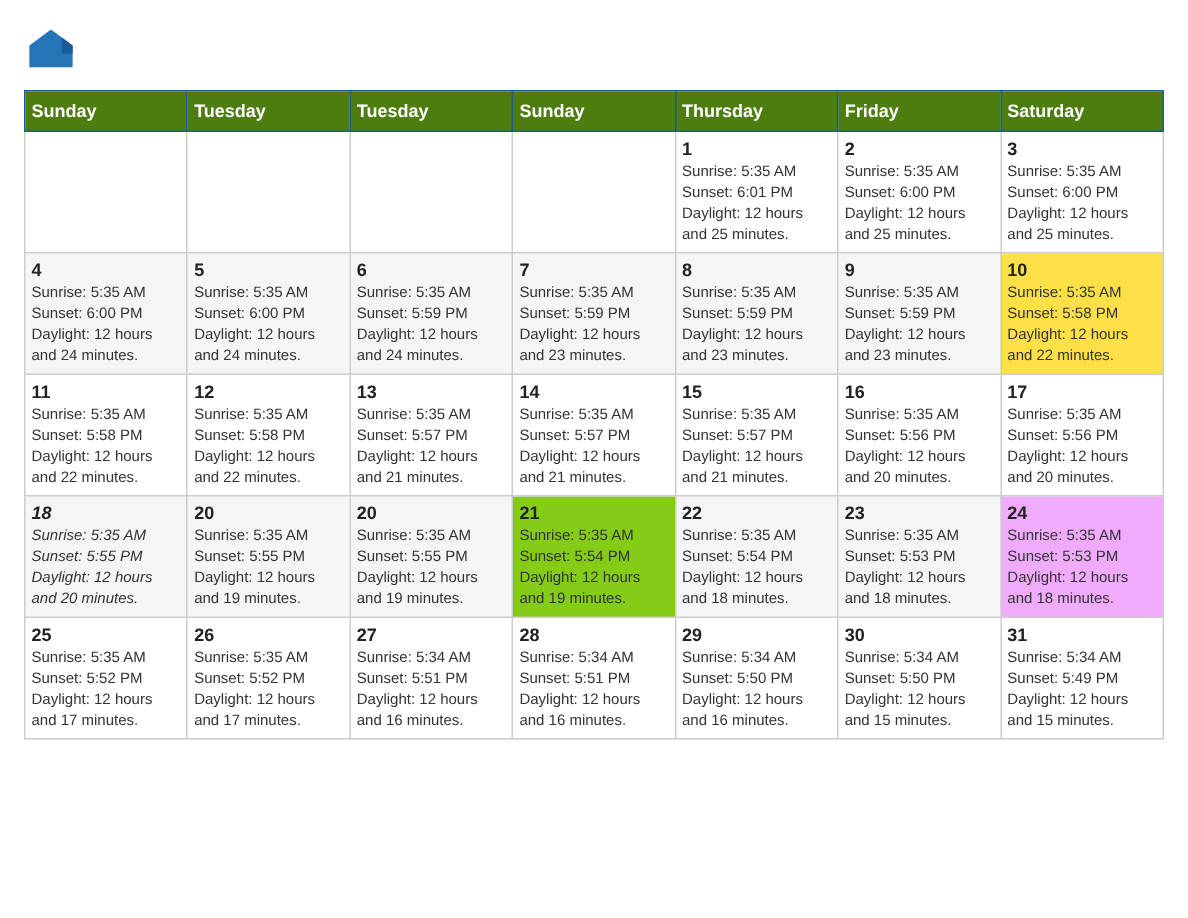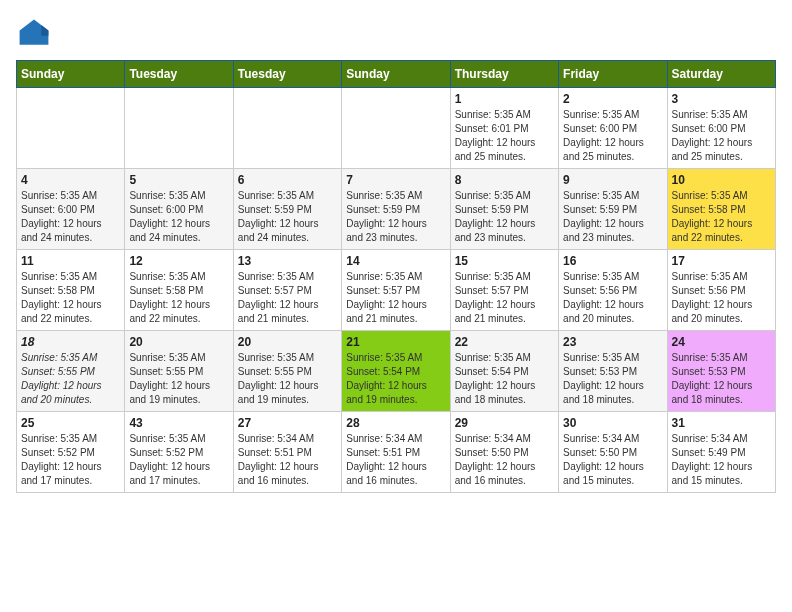--- a/index.html
+++ b/index.html
@@ -309,21 +309,21 @@
       </tr>
       <tr>
         <td>
           <div class="day-number">25</div>
           <div class="day-info" style="white-space: pre-line;">Sunrise: 5:35 AM
 Sunset: 5:52 PM
 Daylight: 12 hours
 and 17 minutes.</div>
         </td>
         <td>
-          <div class="day-number">43</div>
+          <div class="day-number">26</div>
           <div class="day-info" style="white-space: pre-line;">Sunrise: 5:35 AM
 Sunset: 5:52 PM
 Daylight: 12 hours
 and 17 minutes.</div>
         </td>
         <td>
           <div class="day-number">27</div>
           <div class="day-info" style="white-space: pre-line;">Sunrise: 5:34 AM
 Sunset: 5:51 PM
 Daylight: 12 hours

